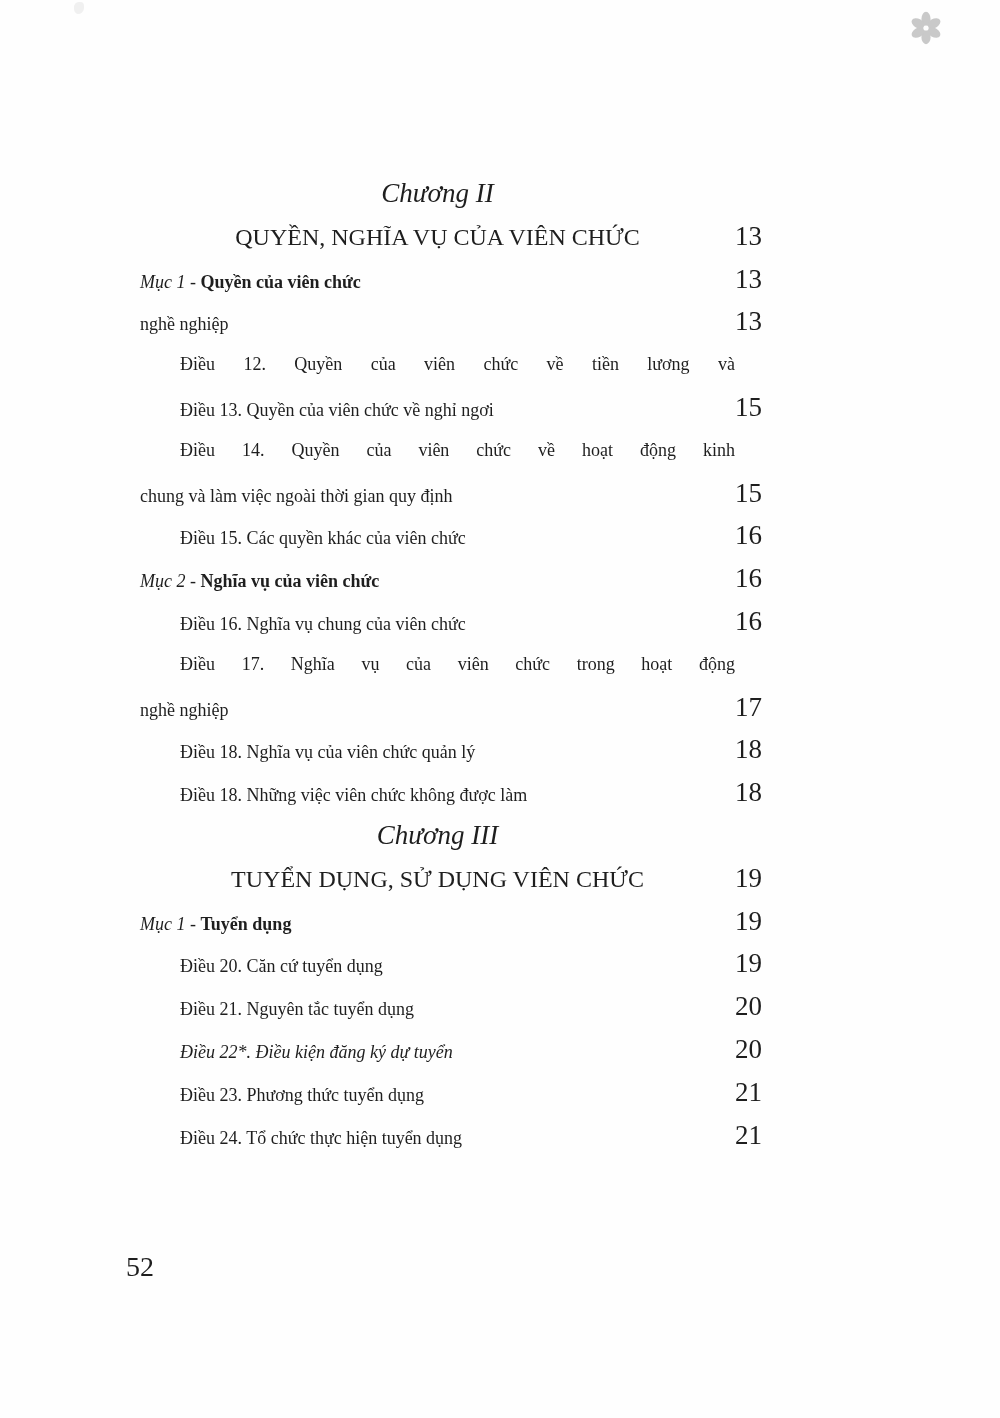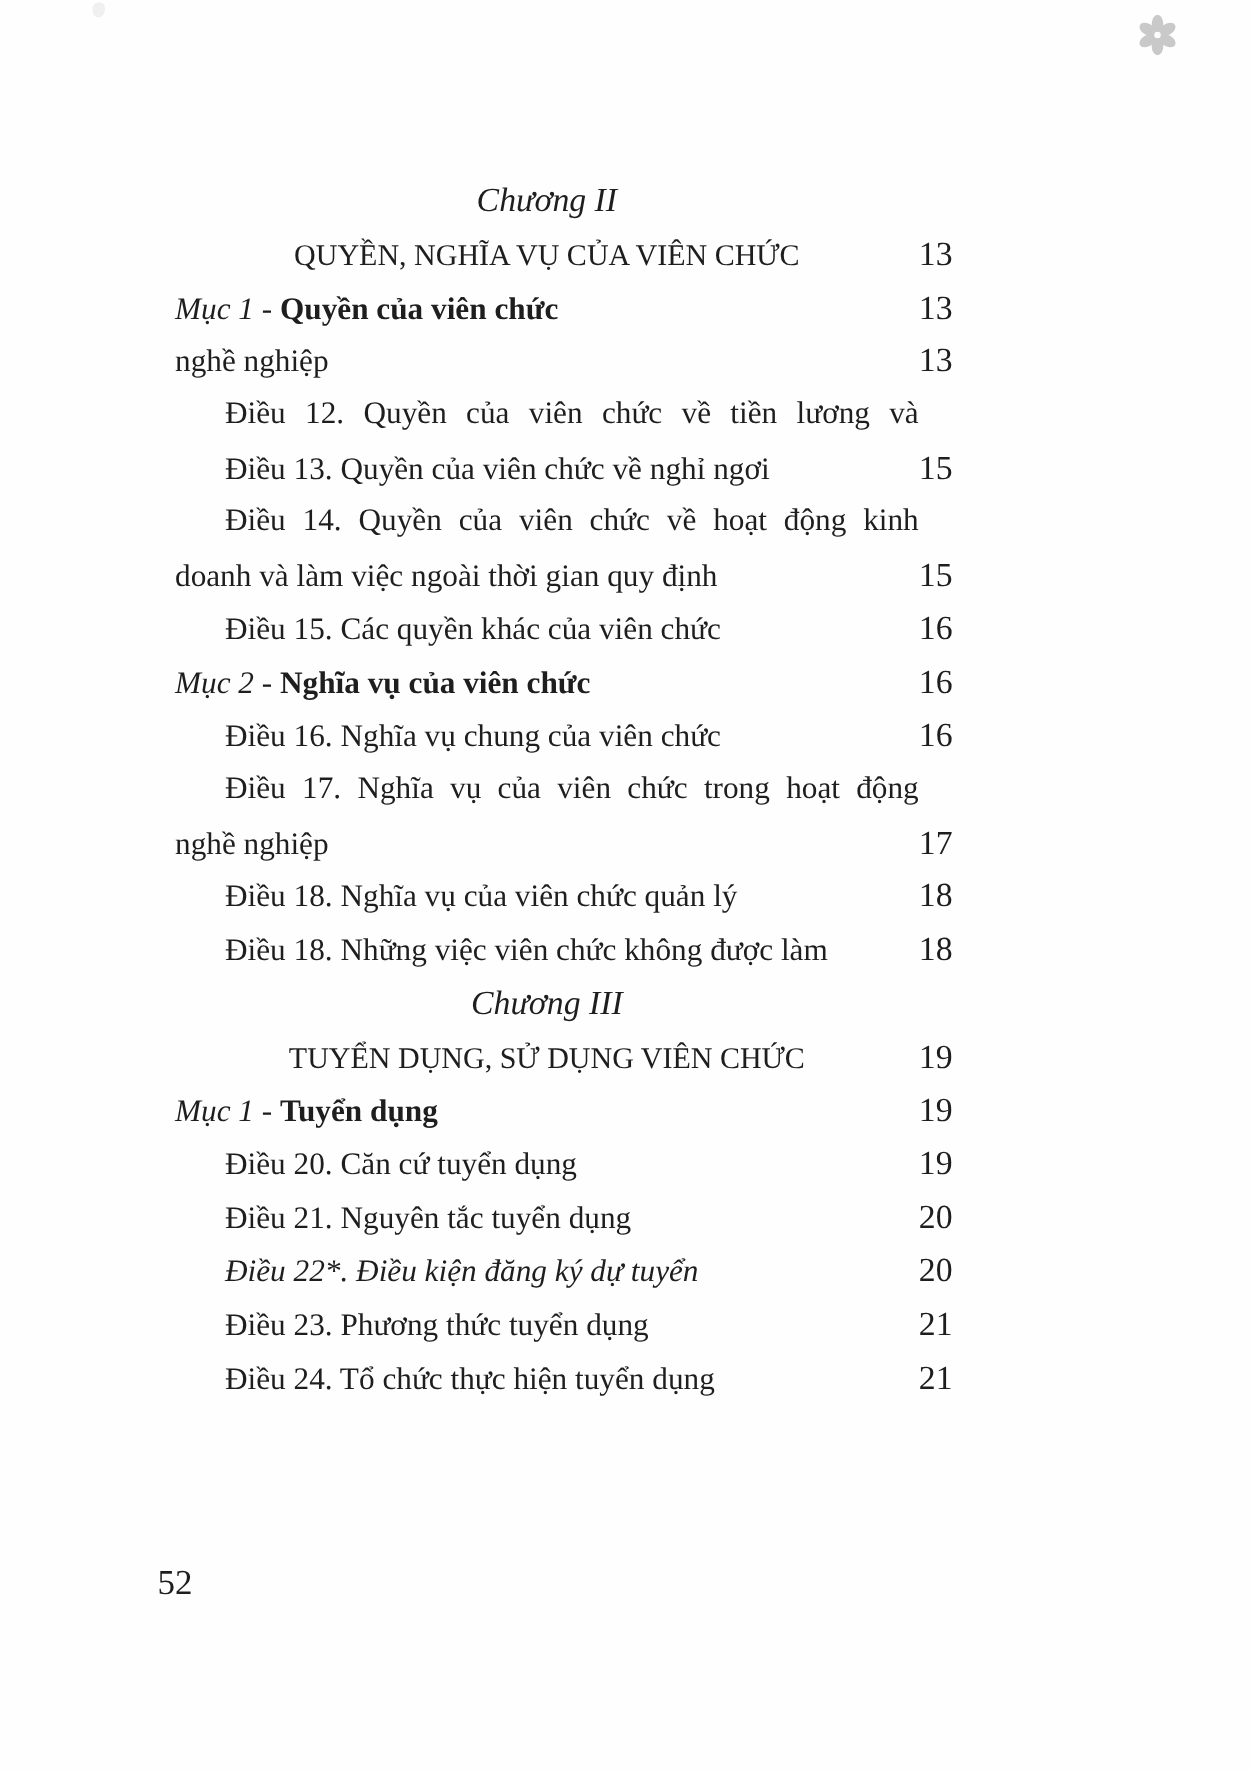--- a/index.html
+++ b/index.html
@@ -19,31 +19,31 @@
     position: absolute;
     left: 908px;
     top: 10px;
     width: 36px;
     height: 36px;
     color: #c9c9c9;
   }
   .toc {
     position: absolute;
     left: 140px;
-    top: 139px;
+    top: 172px;
     width: 691px;
   }
   .row {
     display: flex;
     align-items: baseline;
     height: 42.8px;
   }
   .line {
     width: 595px;
-    font-size: 25px;
+    font-size: 18px;
     line-height: 42.8px;
   }
   .page {
     flex: 1;
     text-align: left;
     font-size: 27px;
     line-height: 42.8px;
   }
   .center { text-align: center; }
   .it { font-style: italic; }
@@ -117,21 +117,21 @@
     </div>
     <div class="row">
       <div class="line indent">Điều 13. Quyền của viên chức về nghỉ ngơi</div>
       <div class="page">15</div>
     </div>
     <div class="row">
       <div class="line wrap-first">Điều 14. Quyền của viên chức về hoạt động kinh</div>
       <div class="page"></div>
     </div>
     <div class="row">
-      <div class="line">doanh và làm việc ngoài thời gian quy định</div>
+      <div class="line">chung và làm việc ngoài thời gian quy định</div>
       <div class="page">15</div>
     </div>
     <div class="row">
       <div class="line indent">Điều 15. Các quyền khác của viên chức</div>
       <div class="page">16</div>
     </div>
     <div class="row">
       <div class="line"><span class="it">Mục 2</span><span> - </span><span class="b">Nghĩa vụ của viên chức</span></div>
       <div class="page">16</div>
     </div>

